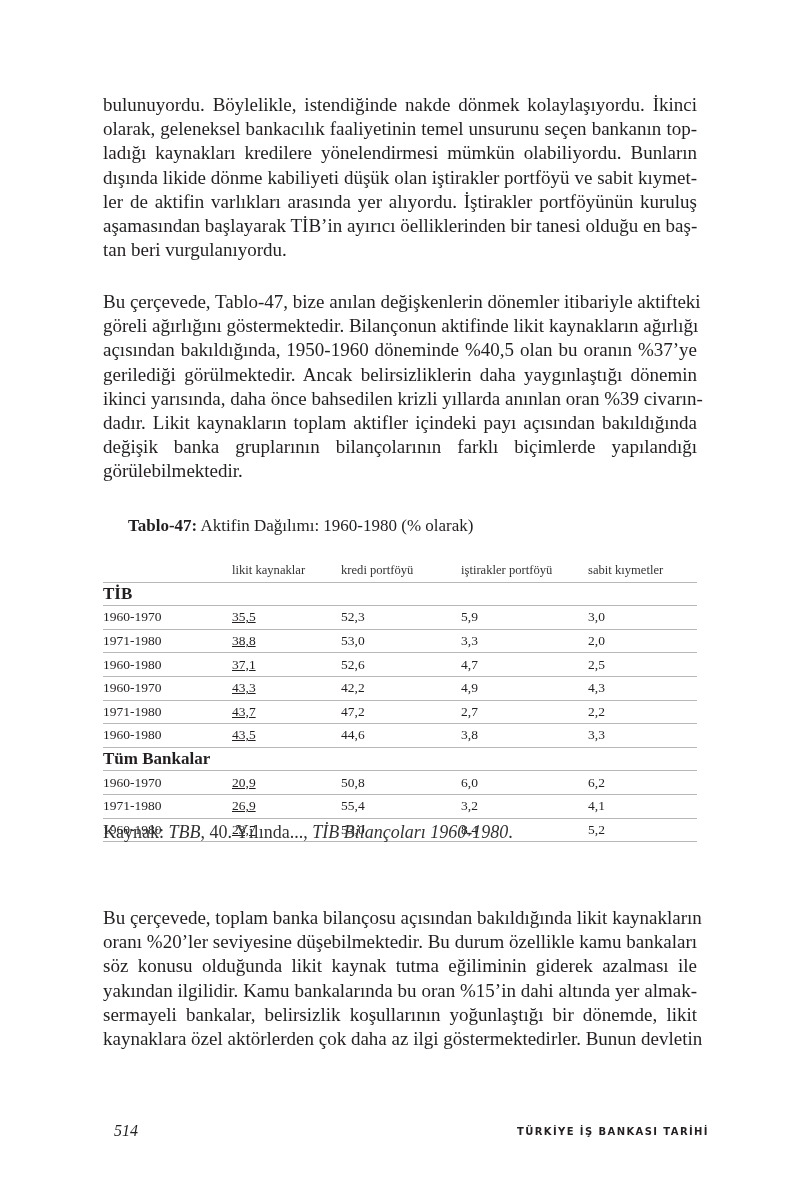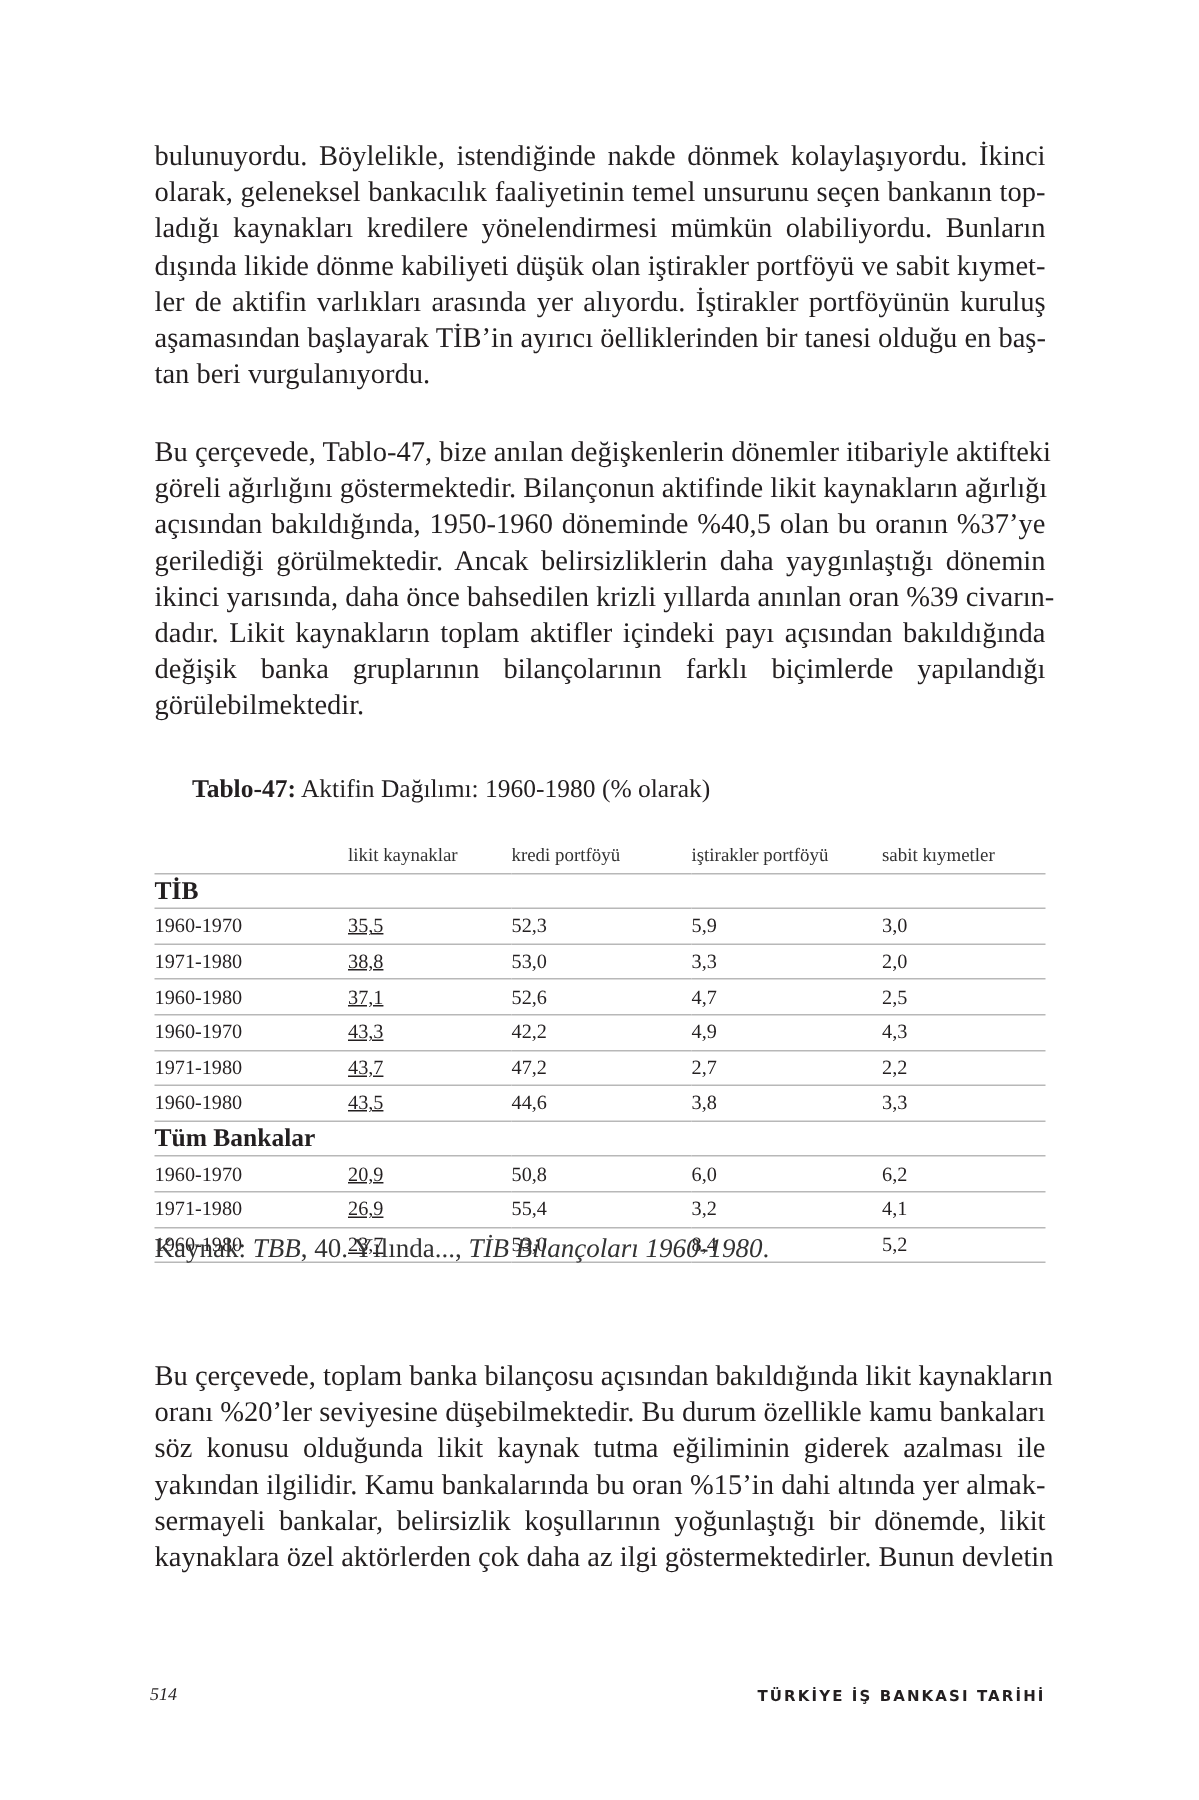--- a/index.html
+++ b/index.html
@@ -19,22 +19,22 @@
     table.data td, table.data th { padding: 0; height: 22.6px; vertical-align: middle; text-align: left;
       border-bottom: 1px solid #b8b8b8; font-weight: normal; }
     table.data th { font-size: 12.6px; color: #333; }
     table.data td.c0 { width: 129px; }
     table.data td.c1 { width: 109px; text-decoration: underline; }
     table.data td.c2 { width: 120px; }
     table.data td.c3 { width: 127px; }
     table.data tr.group td { font-weight: bold; font-size: 17px; }
     .source { position: absolute; left: 103px; top: 822px; font-size: 18px; color: #333; }
     .source i { font-style: italic; }
-    .folio { position: absolute; left: 100px; top: 1122px; font-size: 12px; font-style: italic; }
-    .running-head { position: absolute; right: 102px; top: 1126px; font-family: "DejaVu Sans", sans-serif;
+    .folio { position: absolute; left: 114px; top: 1122px; font-size: 16px; font-style: italic; }
+    .running-head { position: absolute; right: 90px; top: 1126px; font-family: "DejaVu Sans", sans-serif;
       font-size: 10px; letter-spacing: 1.4px; font-weight: bold; color: #231f20; }
   </style>
 </head>
 <body>
 
 <div class="para" id="p1">
     <span class="line">bulunuyordu. Böylelikle, istendiğinde nakde dönmek kolaylaşıyordu. İkinci</span>
     <span class="line">olarak, geleneksel bankacılık faaliyetinin temel unsurunu seçen bankanın top-</span>
     <span class="line">ladığı kaynakları kredilere yönelendirmesi mümkün olabiliyordu. Bunların</span>
     <span class="line">dışında likide dönme kabiliyeti düşük olan iştirakler portföyü ve sabit kıymet-</span>

